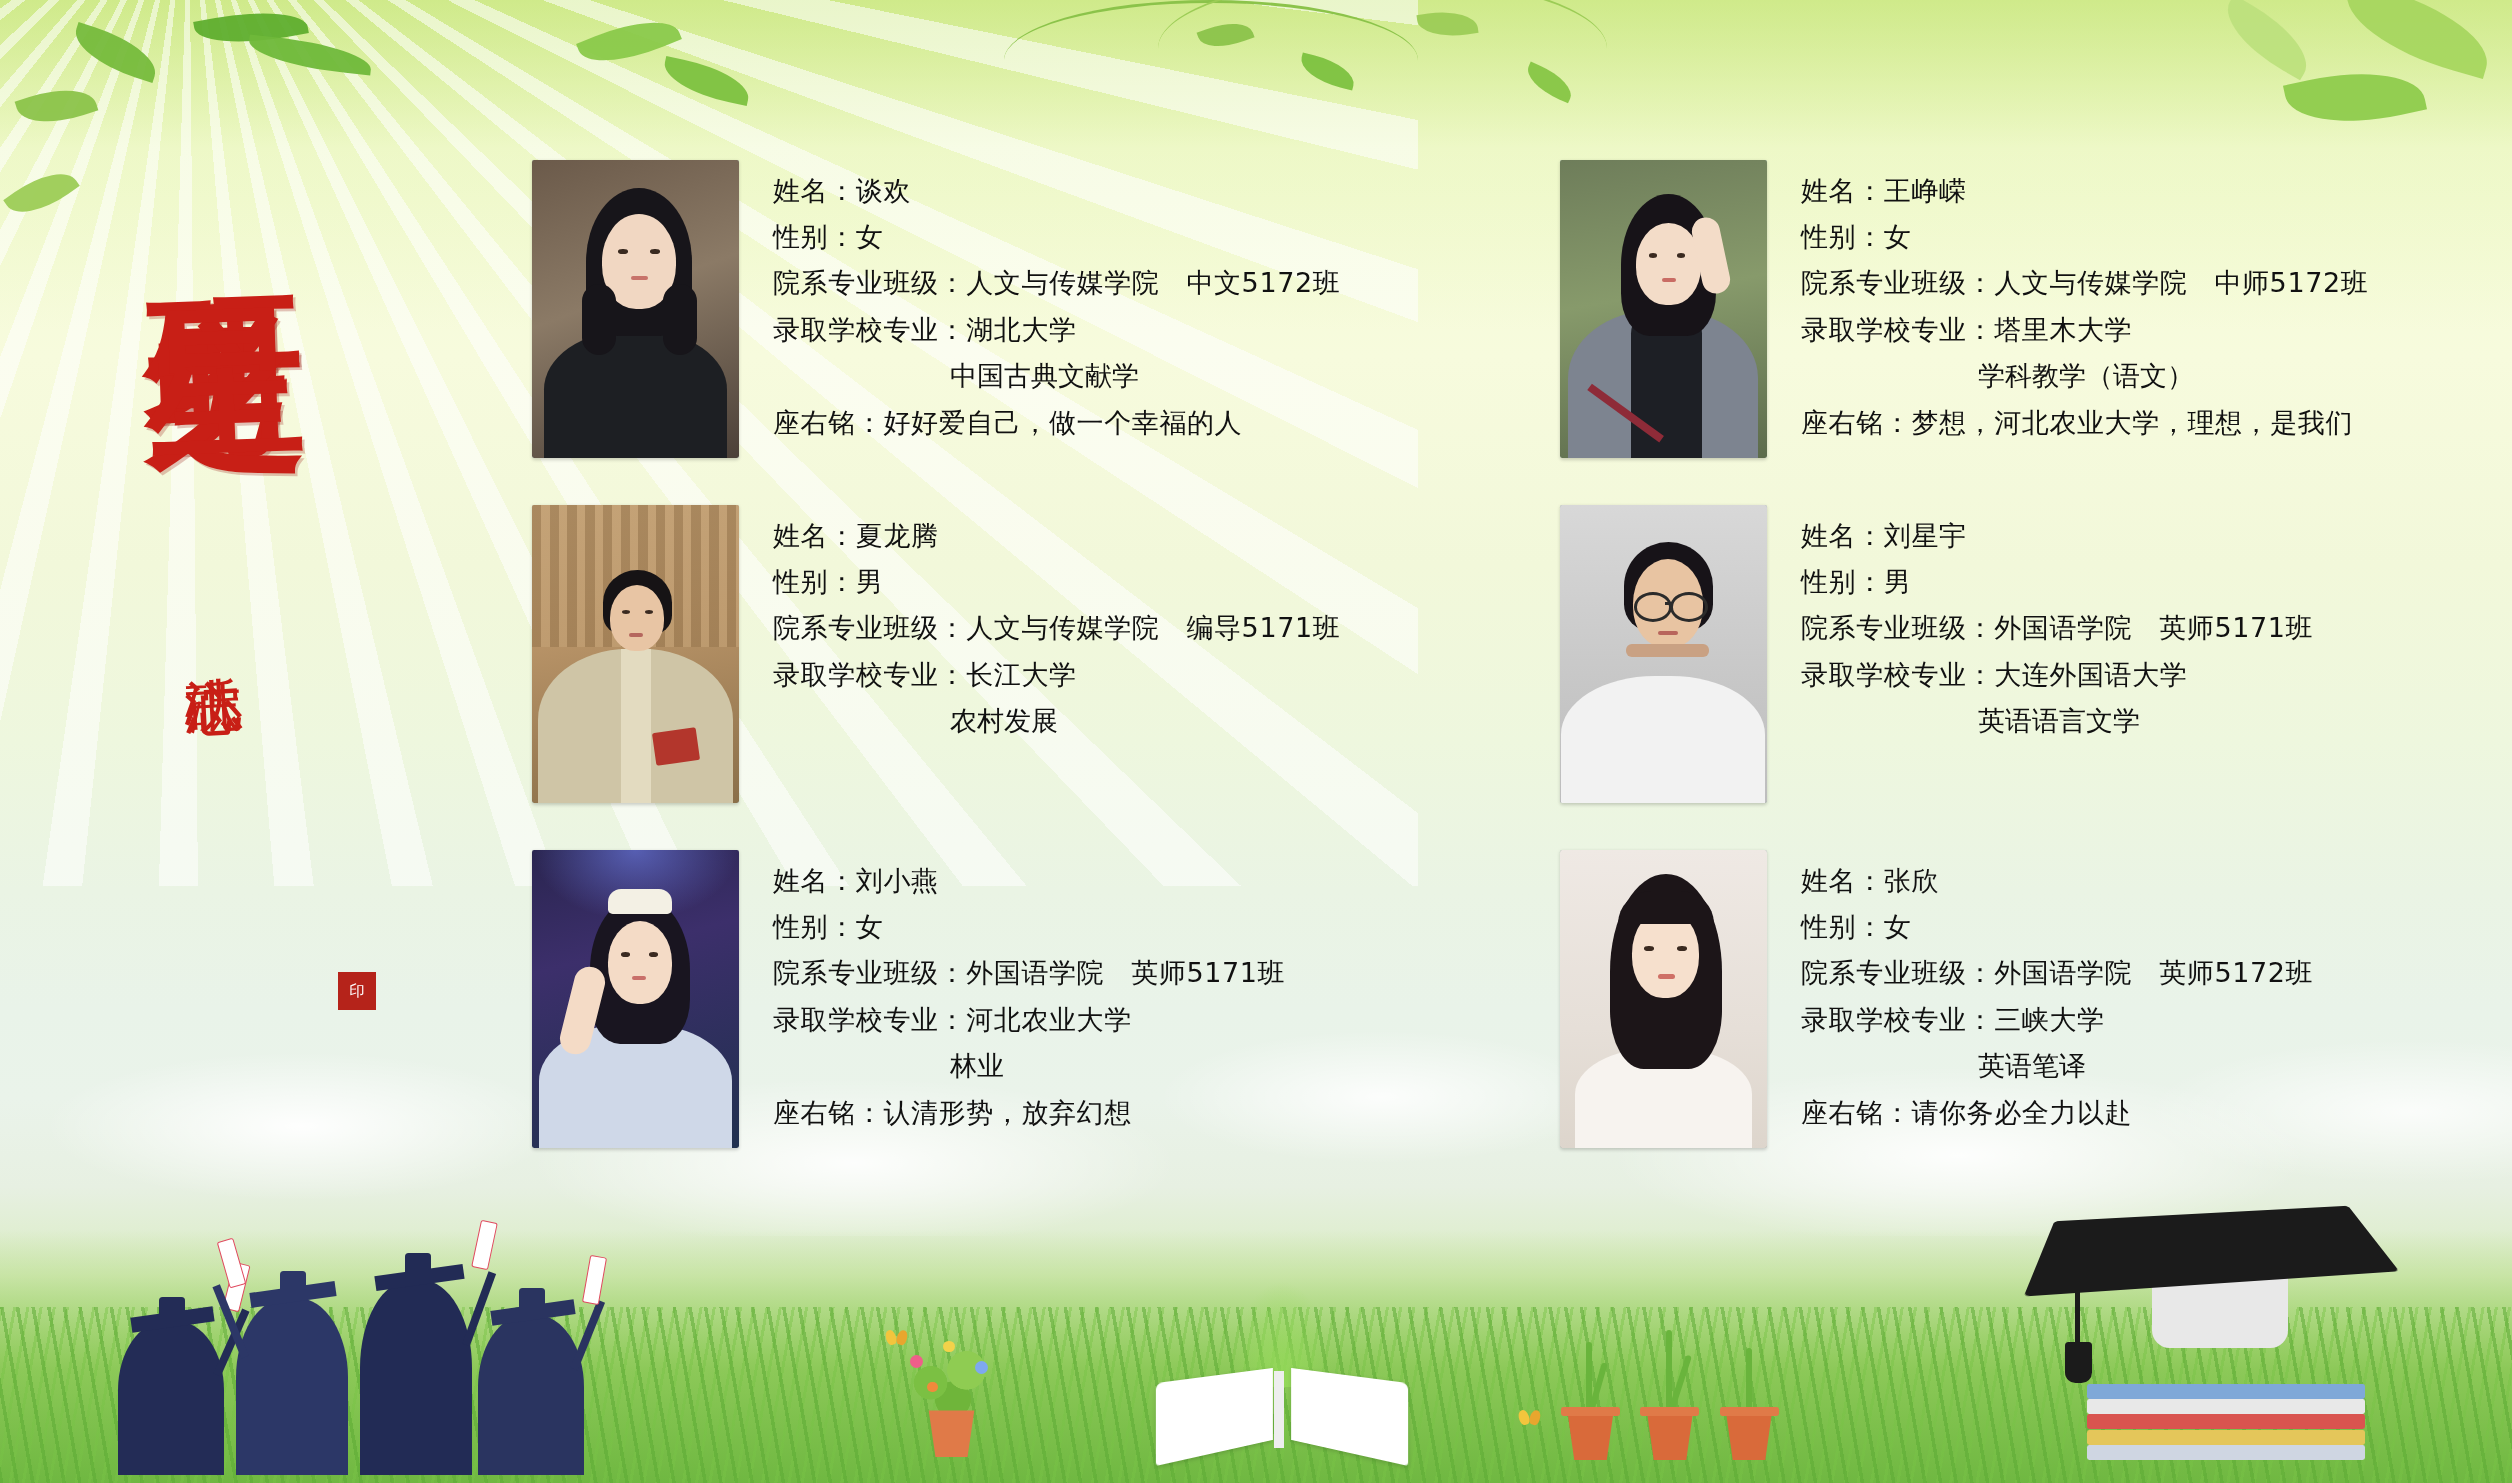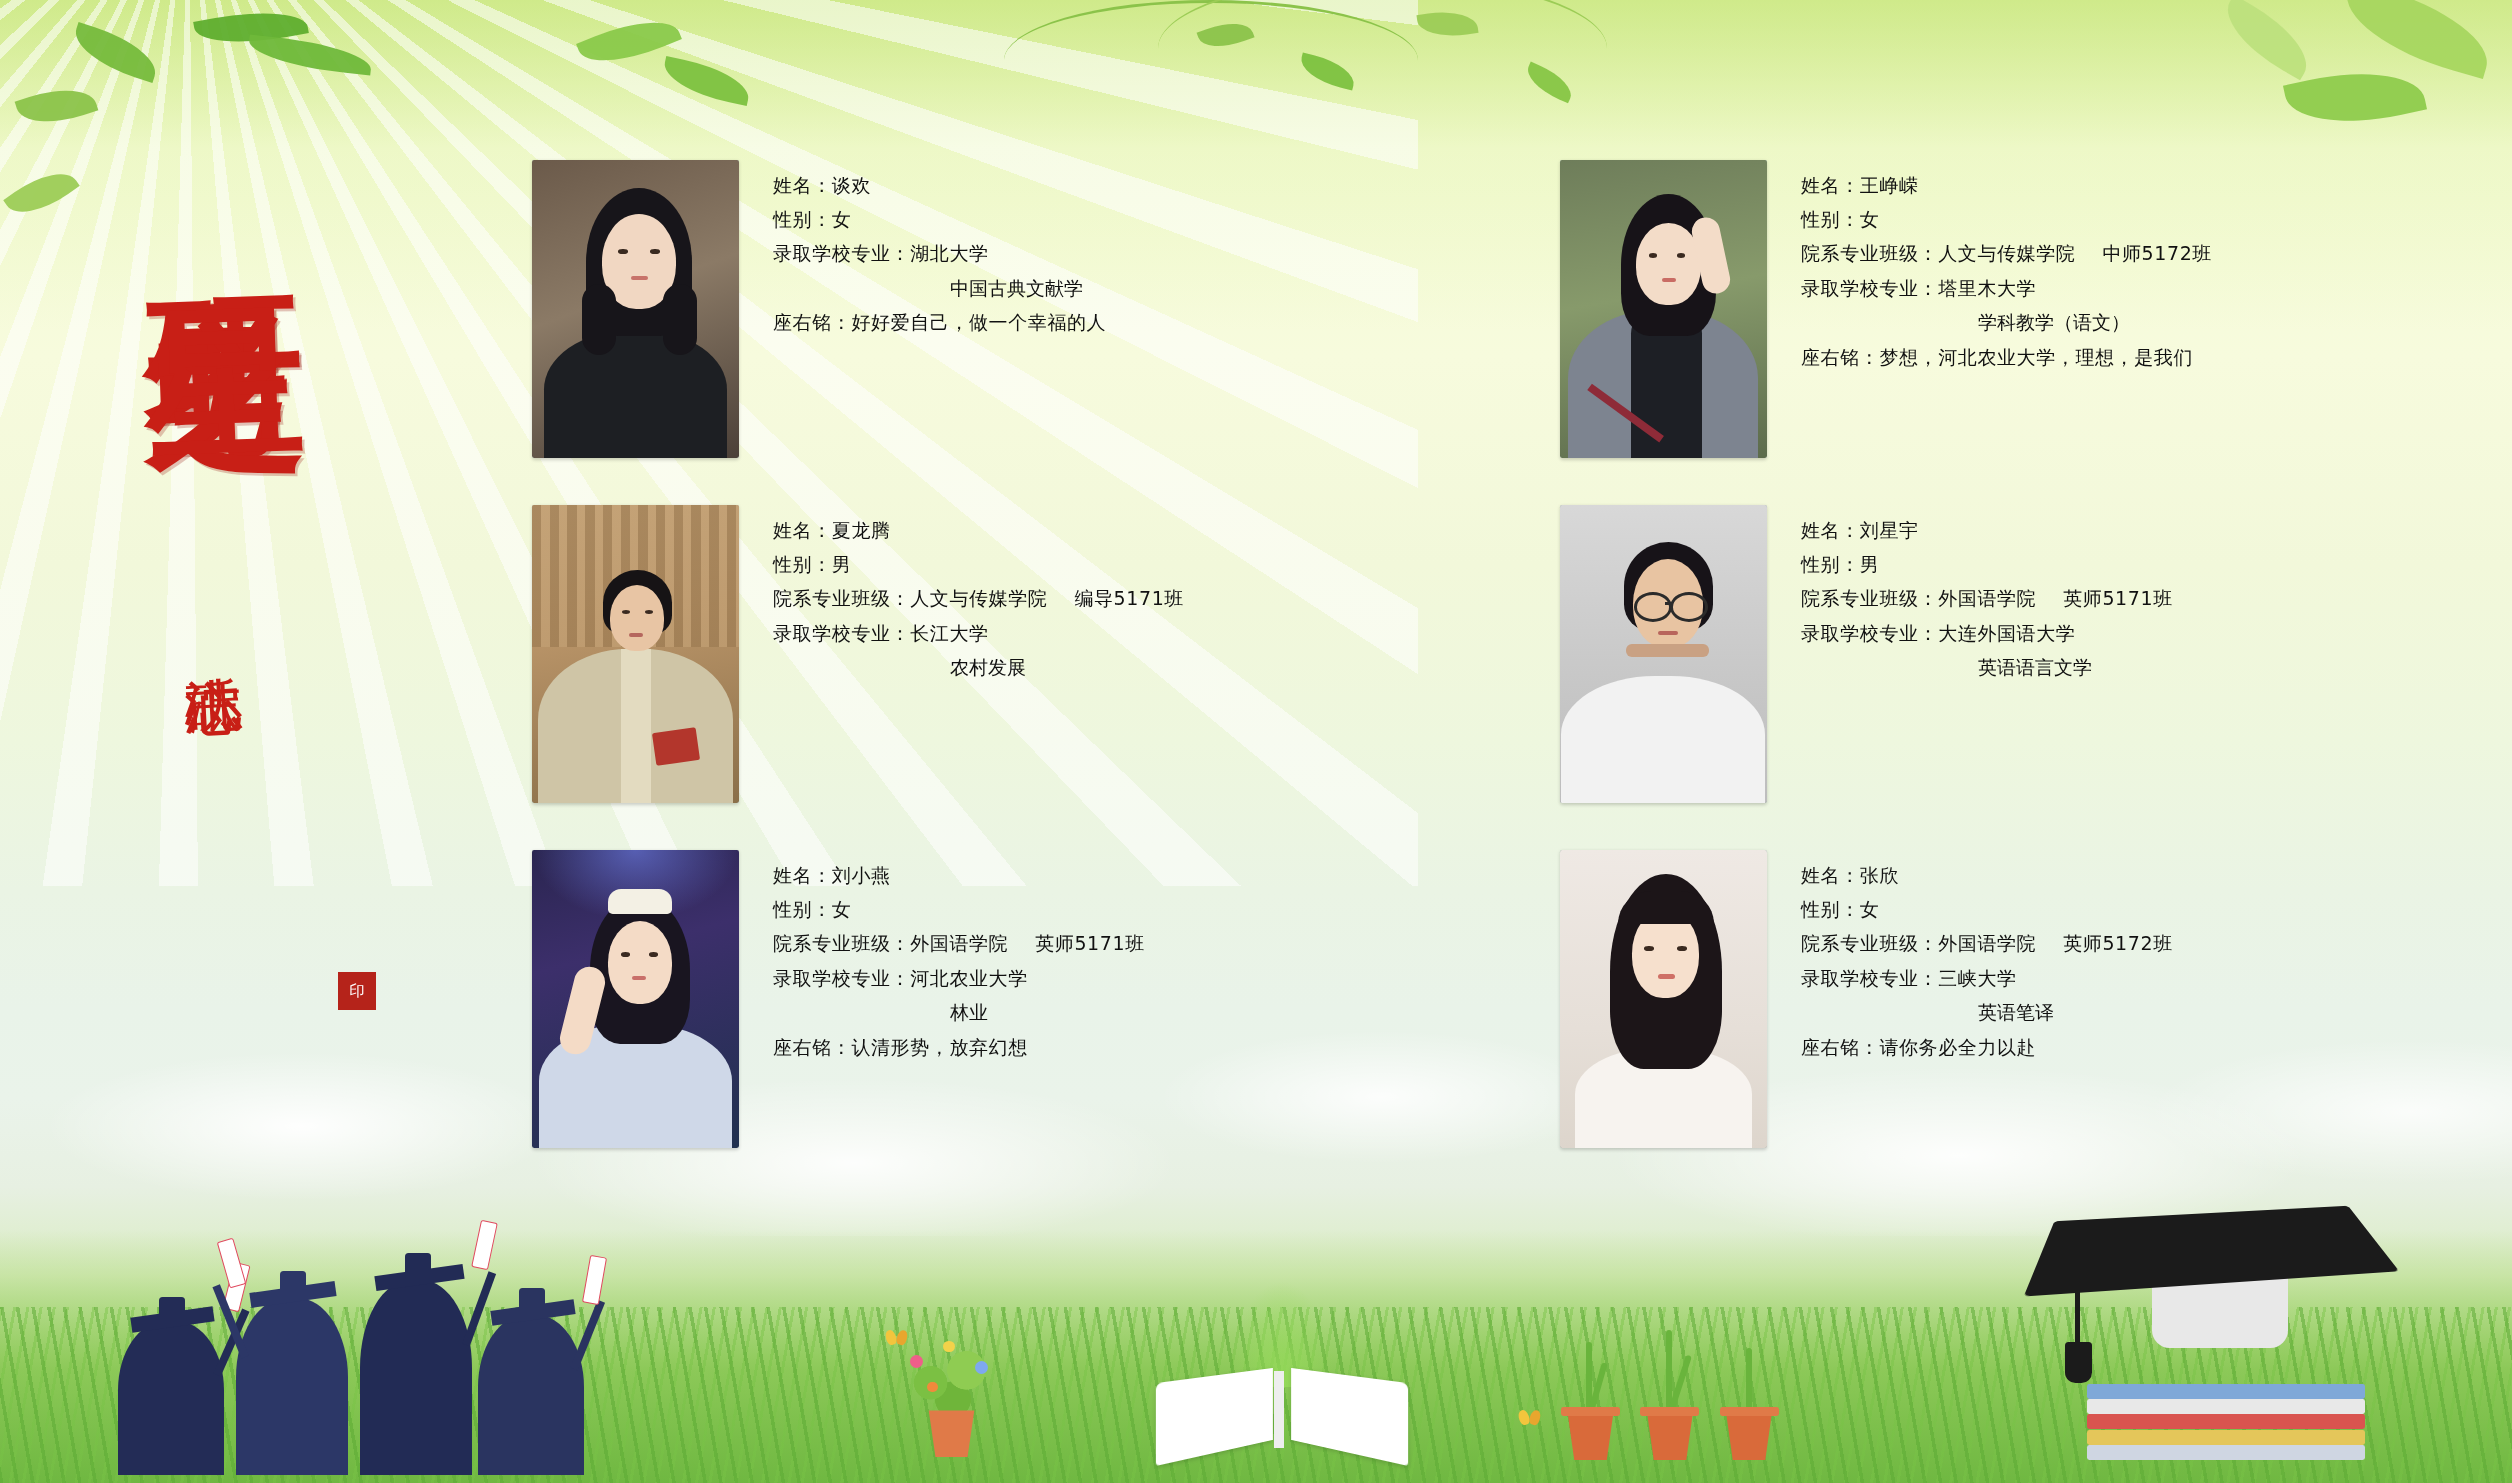--- a/index.html
+++ b/index.html
@@ -160,21 +160,21 @@
     overflow: hidden;
     position: relative;
     box-shadow: 0 1.2px 3.5px rgba(0,0,0,0.18);
     background: #9aa;
   }
   .fields {
     padding-left: 34px;
     padding-top: 10.6px;
     font-family: "DejaVu Sans", "Liberation Sans", sans-serif;
     color: #111;
-    font-size: 19px;
+    font-size: 27px;
     line-height: 1.50;
   }
   .field {
     white-space: nowrap;
     margin-bottom: 5.9px;
   }
   .field .lbl { letter-spacing: 0.6px; }
   .field .val { letter-spacing: 0.6px; }
   .field .cls { padding-left: 27px; }
   .field-indent {
@@ -304,20 +304,23 @@
           <div style="position:absolute;left:99px;top:116px;width:16.5px;height:4.1px;background:#c8736a;border-radius:3.5px;"></div>
           <div style="position:absolute;left:50px;top:124px;width:34px;height:71px;background:#17151a;border-radius:17.7px;"></div>
           <div style="position:absolute;left:131px;top:124px;width:34px;height:71px;background:#17151a;border-radius:17.7px;"></div>
         </div>
         <div class="fields">
           <div class="field">
             <span class="lbl">姓名：</span><span class="val">谈欢</span>
           </div>
           <div class="field">
             <span class="lbl">性别：</span><span class="val">女</span>
+          </div>
+          <div class="field">
+            <span class="lbl">院系专业班级：</span><span class="val">人文与传媒学院</span><span class="val cls">中文5172班</span>
           </div>
           <div class="field">
             <span class="lbl">录取学校专业：</span><span class="val">湖北大学</span>
           </div>
           <div class="field-indent">中国古典文献学</div>
           <div class="field">
             <span class="lbl">座右铭：</span><span class="val">好好爱自己，做一个幸福的人</span>
           </div>
         </div>
       </div>

